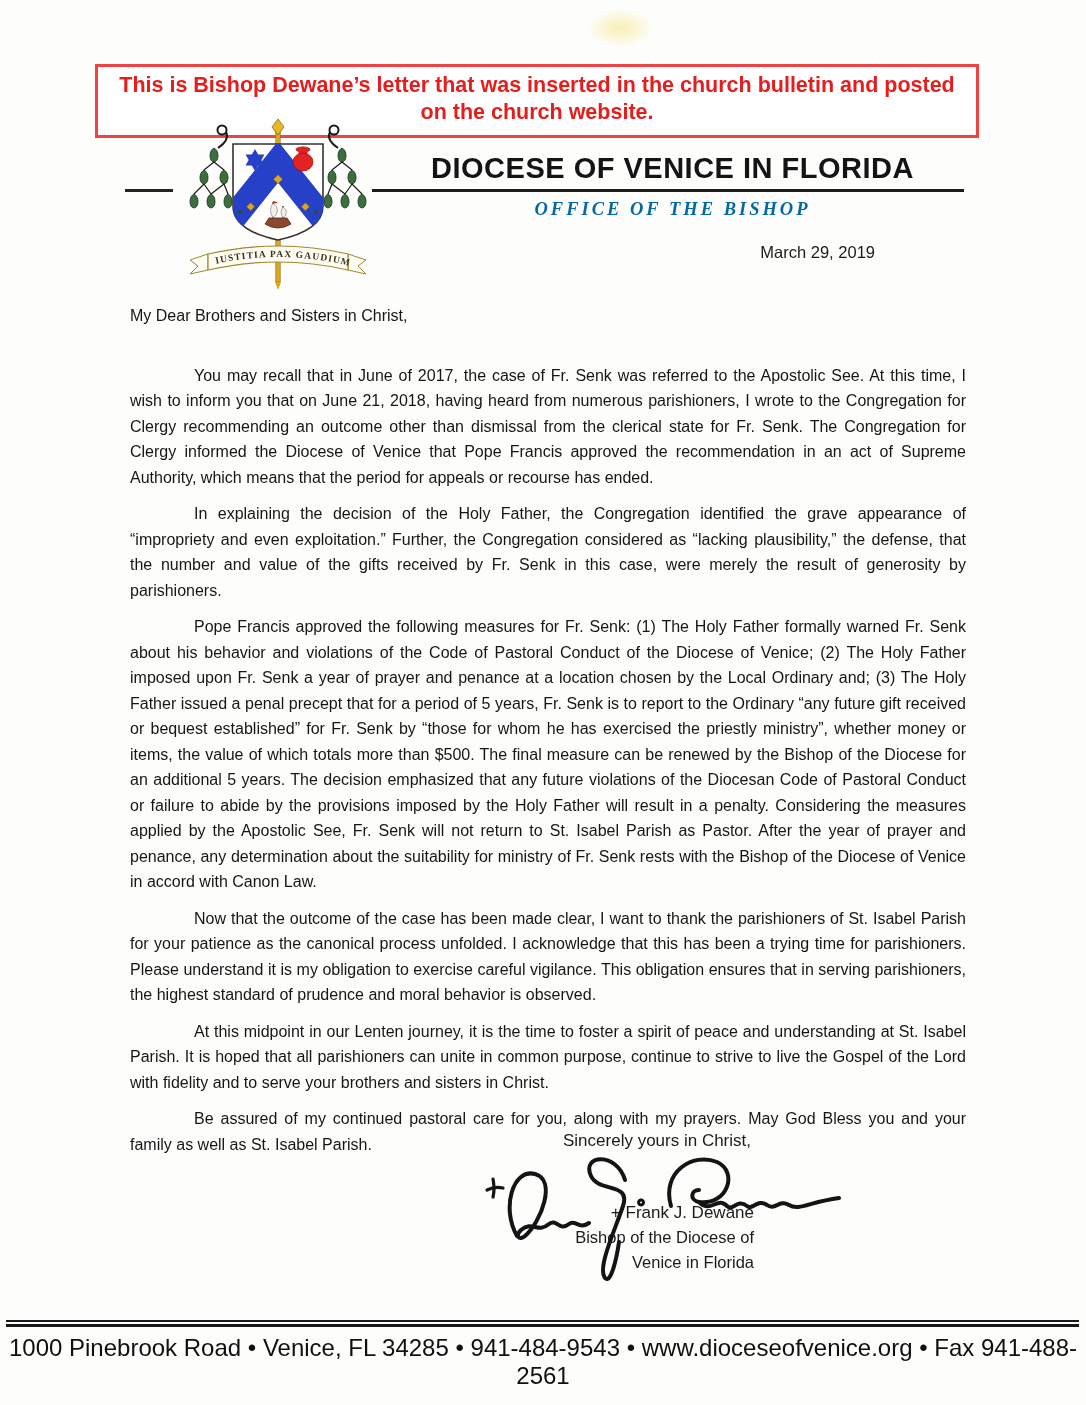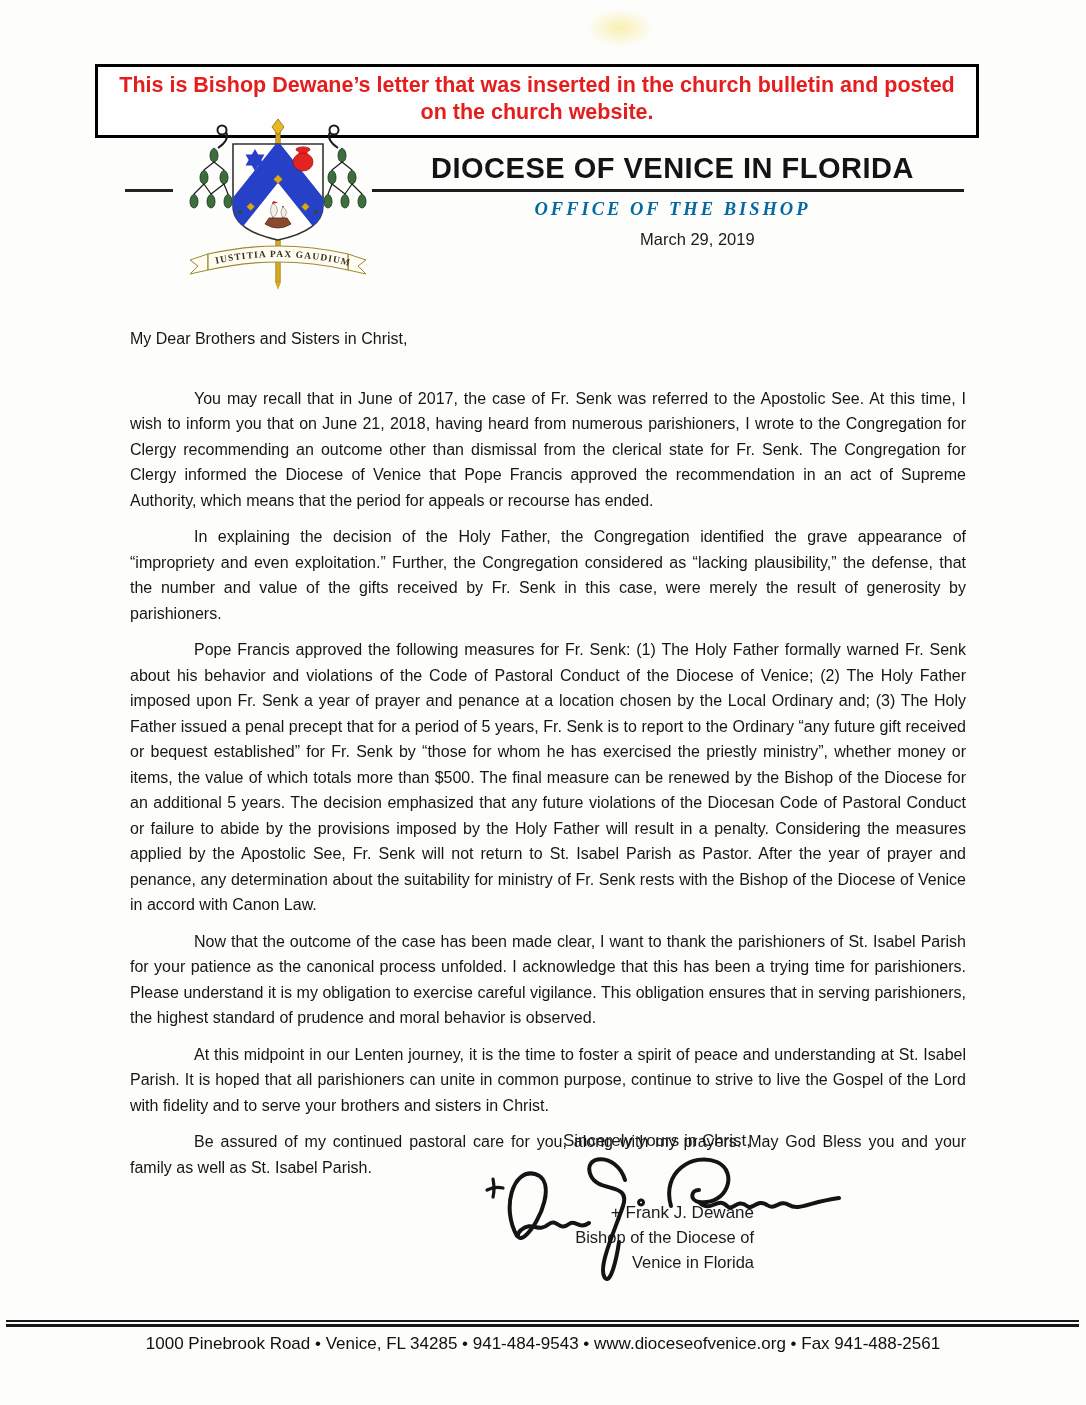--- a/index.html
+++ b/index.html
@@ -7,48 +7,48 @@
     position:relative; width:1086px; height:1405px; margin:0 auto;
     background:#fdfdfb; overflow:hidden;
     font-family:"Liberation Sans", sans-serif; color:#1b1b1b;
   }
   .smudge {
     position:absolute; left:575px; top:2px; width:90px; height:52px;
     background:radial-gradient(closest-side, rgba(246,228,120,0.55), rgba(246,228,120,0) 75%);
   }
   .banner {
     position:absolute; left:95px; top:64px; width:884px; box-sizing:border-box;
-    border:3px solid #000000; color:#e41d1d; background:#fffefe;
+    border:3px solid #ef4444; color:#e41d1d; background:#fffefe;
     font-weight:bold; font-size:21.5px; line-height:27px; text-align:center;
     padding:5px 14px 9px 14px;
   }
   .crest-wrap { position:absolute; left:178px; top:118px; width:200px; height:172px; }
   .left-dash { position:absolute; left:125px; top:189px; width:48px; height:3px; background:#242424; }
   .org-title {
     position:absolute; left:380px; top:152px; width:585px; text-align:center;
     font-family:Liberation Sans, sans-serif; font-weight:bold; font-size:29px;
     letter-spacing:0.5px; color:#141414;
   }
   .title-rule { position:absolute; left:372px; top:189px; width:592px; height:3px; background:#1c1c1c; }
   .office {
     position:absolute; left:380px; top:199px; width:585px; text-align:center;
     font-family:"Liberation Serif", serif; font-weight:bold; font-style:italic;
     font-size:18.5px; letter-spacing:3px; color:#0369a1;
   }
-  .date { position:absolute; left:640px; top:230px; width:235px; text-align:left; font-size:16.5px; }
-  .body-block { position:absolute; left:130px; top:303px; width:836px; font-size:16px; line-height:25.5px; color:#161616;margin-top:23px; }
+  .date { position:absolute; left:640px; top:243px; width:235px; text-align:right; font-size:16.5px; }
+  .body-block { position:absolute; left:130px; top:303px; width:836px; font-size:16px; line-height:25.5px; color:#161616; }
   .salutation { margin:0 0 34px 0; }
   .para { margin:0 0 11px 0; text-align:justify; text-indent:64px; }
   .closing { position:absolute; left:515px; top:1131px; font-size:17px; z-index:1;margin-left:48px; }
   .sig-svg { position:absolute; left:465px; top:1144px; width:380px; height:158px; z-index:3; }
   .typed-block { position:absolute; left:464px; top:1200px; width:290px; text-align:right; font-size:16.5px; line-height:25px; z-index:2; }
   .typed-name { font-size:17px; }
   .footer-rule-a { position:absolute; left:6px; top:1320px; width:1073px; height:2px; background:#181818; }
   .footer-rule-b { position:absolute; left:6px; top:1324px; width:1073px; height:3px; background:#181818; }
-  .footer-text { position:absolute; left:0; top:1334px; width:1086px; text-align:center; font-size:17px; color:#101010; }
+  .footer-text { position:absolute; left:0; top:1334px; width:1086px; text-align:center; font-size:24px; color:#101010; }
 </style>
 </head>
 <body>
 
 <div class="page">
 
   <div class="smudge"></div>
 
   <div class="banner">
     <span>This is Bishop Dewane’s letter that was inserted in the church bulletin and posted on the church website.</span>

